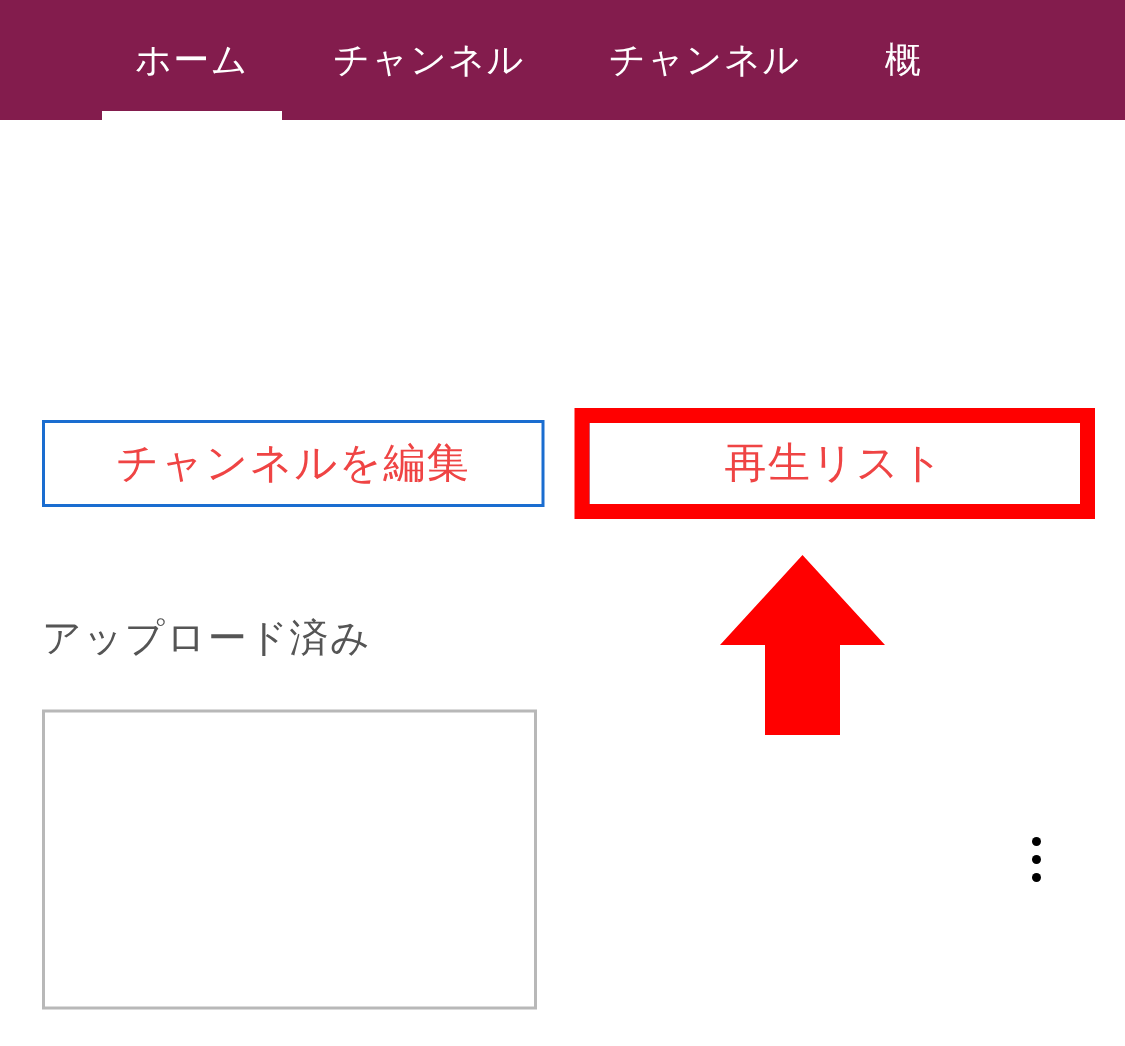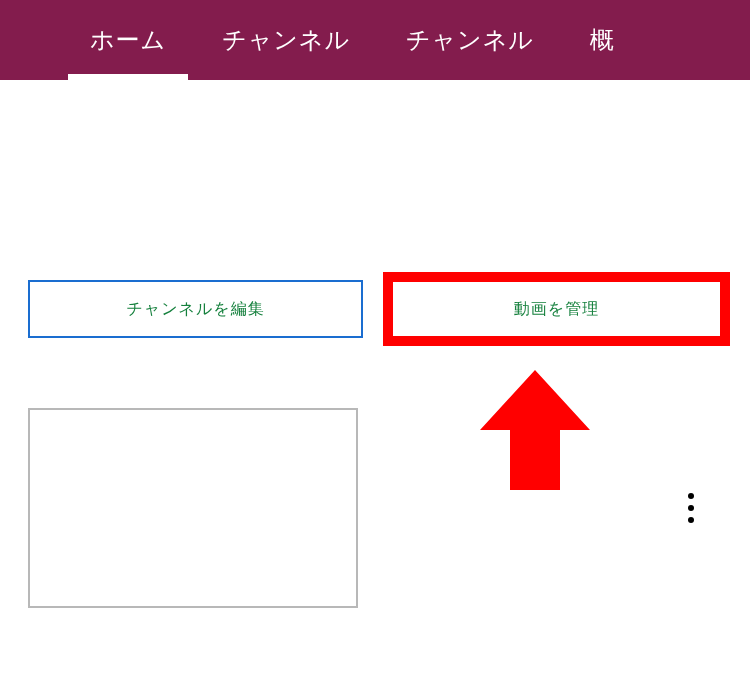--- a/index.html
+++ b/index.html
@@ -52,23 +52,23 @@
       display: flex;
       gap: 28px;
       margin-bottom: 70px;
     }
     .btn {
       flex: 1;
       height: 58px;
       display: flex;
       align-items: center;
       justify-content: center;
-      font-size: 16px;
+      font-size: 28px;
       font-weight: 500;
-      color: #15803d;
+      color: #ef4444;
       background: #fff;
       border: 2px solid #1a6dd0;
       cursor: pointer;
       letter-spacing: 1px;
     }
     .btn-highlighted-wrapper {
       flex: 1;
       position: relative;
     }
     .btn-highlighted-wrapper .btn {
@@ -129,25 +129,26 @@
   <div class="nav-item active">ホーム</div>
   <div class="nav-item">チャンネル</div>
   <div class="nav-item">チャンネル</div>
   <div class="nav-item">概</div>
 </div>
 
 <div class="content">
   <div class="button-row">
     <button class="btn">チャンネルを編集</button>
     <div class="btn-highlighted-wrapper">
-      <button class="btn">動画を管理</button>
+      <button class="btn">再生リスト</button>
       <div class="highlight-box"></div>
     </div>
   </div>
 
+  <div class="section-title">アップロード済み</div>
 
   <div class="thumbnail-row">
     <div class="thumbnail"></div>
     <div class="more-icon">
       <span></span>
       <span></span>
       <span></span>
     </div>
   </div>
 </div>

